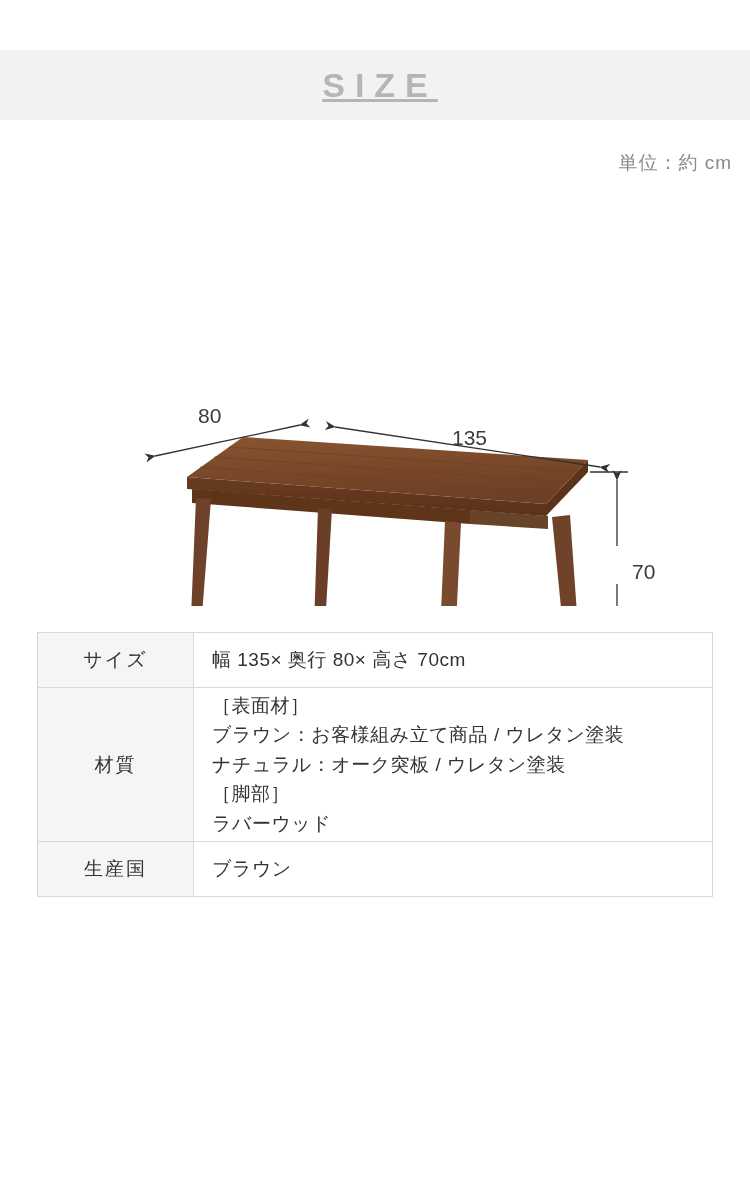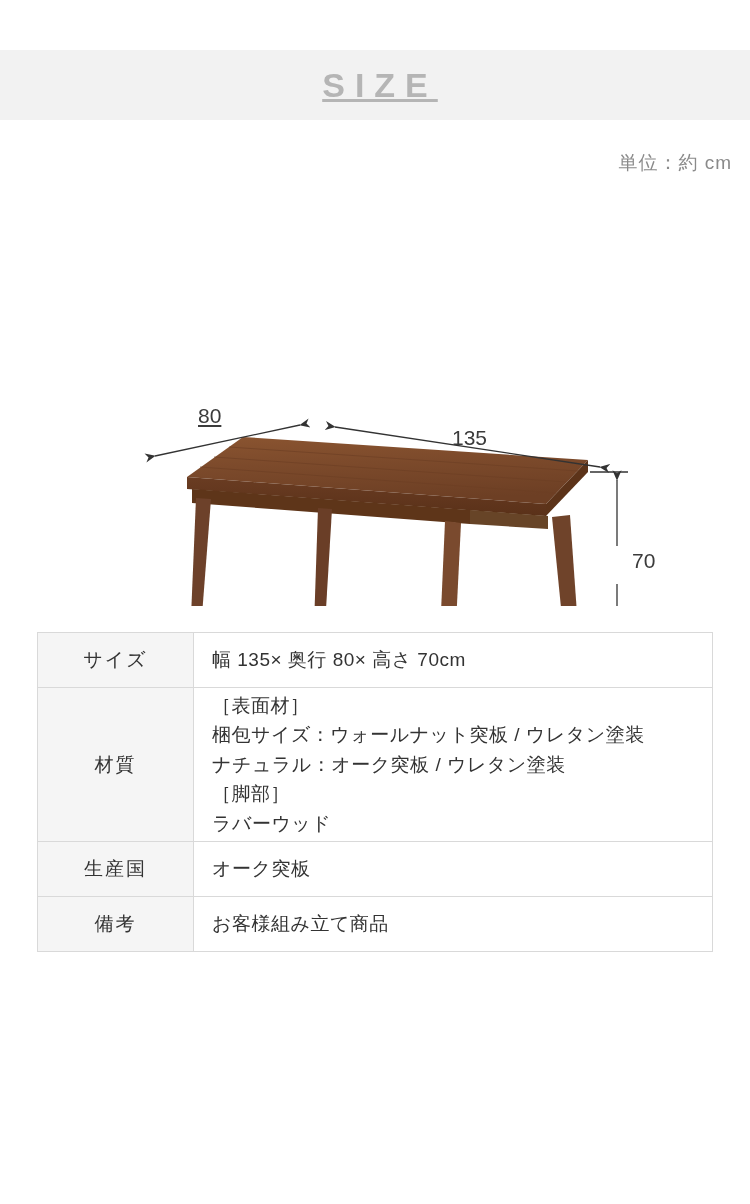--- a/index.html
+++ b/index.html
@@ -54,23 +54,23 @@
     height: 420px;
     margin-top: 10px;
   }
   .diagram svg { display: block; }
   .dim-label {
     position: absolute;
     font-size: 21px;
     color: #3b3b3b;
     font-family: "Liberation Sans", "DejaVu Sans", sans-serif;
   }
-  #label-depth  { left: 198px; top: 218px; text-decoration: underline; }
+  #label-depth  { left: 198px; top: 218px; }
   #label-width  { left: 452px; top: 218px; margin-top: 22px; }
-  #label-height { left: 632px; top: 363px; }
+  #label-height { left: 632px; top: 374px; }
 
   
   .spec-wrap {
     padding: 0 37px;
     margin-top: 26px;
   }
   table.spec {
     width: 676px;
     border-collapse: collapse;
     border: 1px solid #d9d9d9;
@@ -184,33 +184,27 @@
         <tr>
           <th>サイズ</th>
           <td>
             <span class="line">幅 135× 奥行 80× 高さ 70cm</span>
           </td>
         </tr>
         <tr>
           <th>材質</th>
           <td>
             <span class="line">［表面材］</span>
-            <span class="line">梱包サイズ：ウォールナット突板 / ウレタン塗装</span>
+            <span class="line">ブラウン：お客様組み立て商品 / ウレタン塗装</span>
             <span class="line">ナチュラル：オーク突板 / ウレタン塗装</span>
             <span class="line">［脚部］</span>
             <span class="line">ラバーウッド</span>
           </td>
         </tr>
         <tr>
           <th>生産国</th>
           <td>
-            <span class="line">オーク突板</span>
-          </td>
-        </tr>
-        <tr>
-          <th>備考</th>
-          <td>
-            <span class="line">お客様組み立て商品</span>
+            <span class="line">ブラウン</span>
           </td>
         </tr>
       </tbody>
   </table>
 </div>
 
 </body></html>

